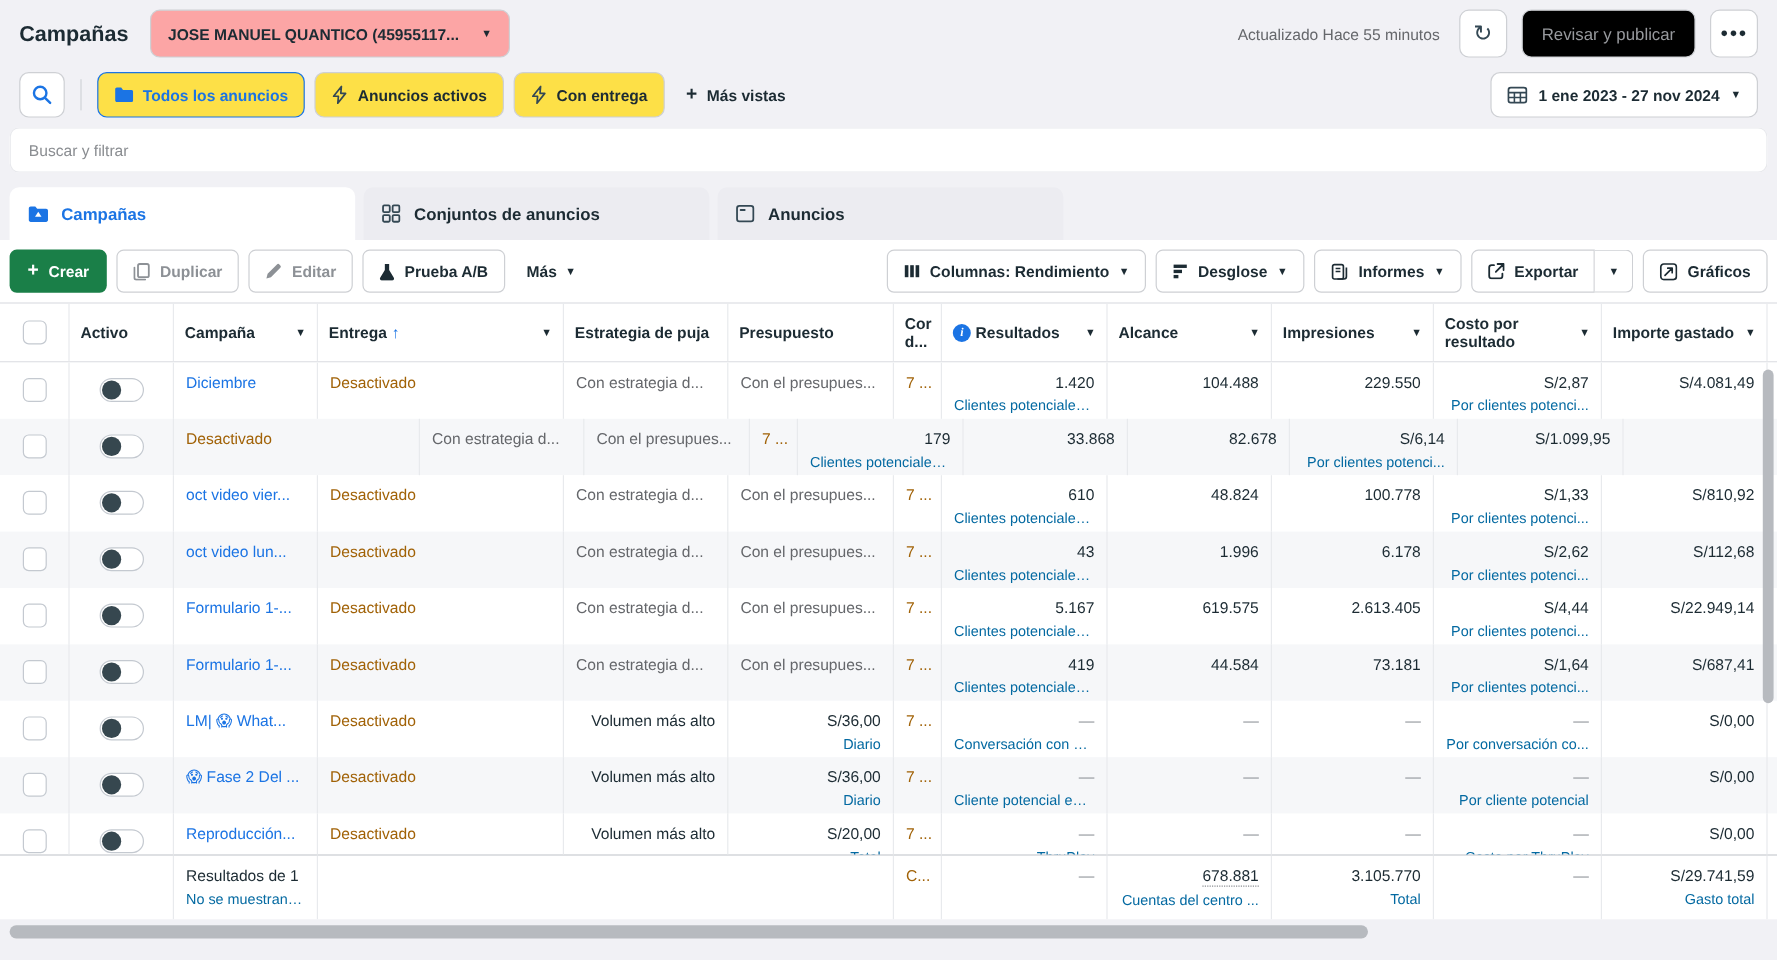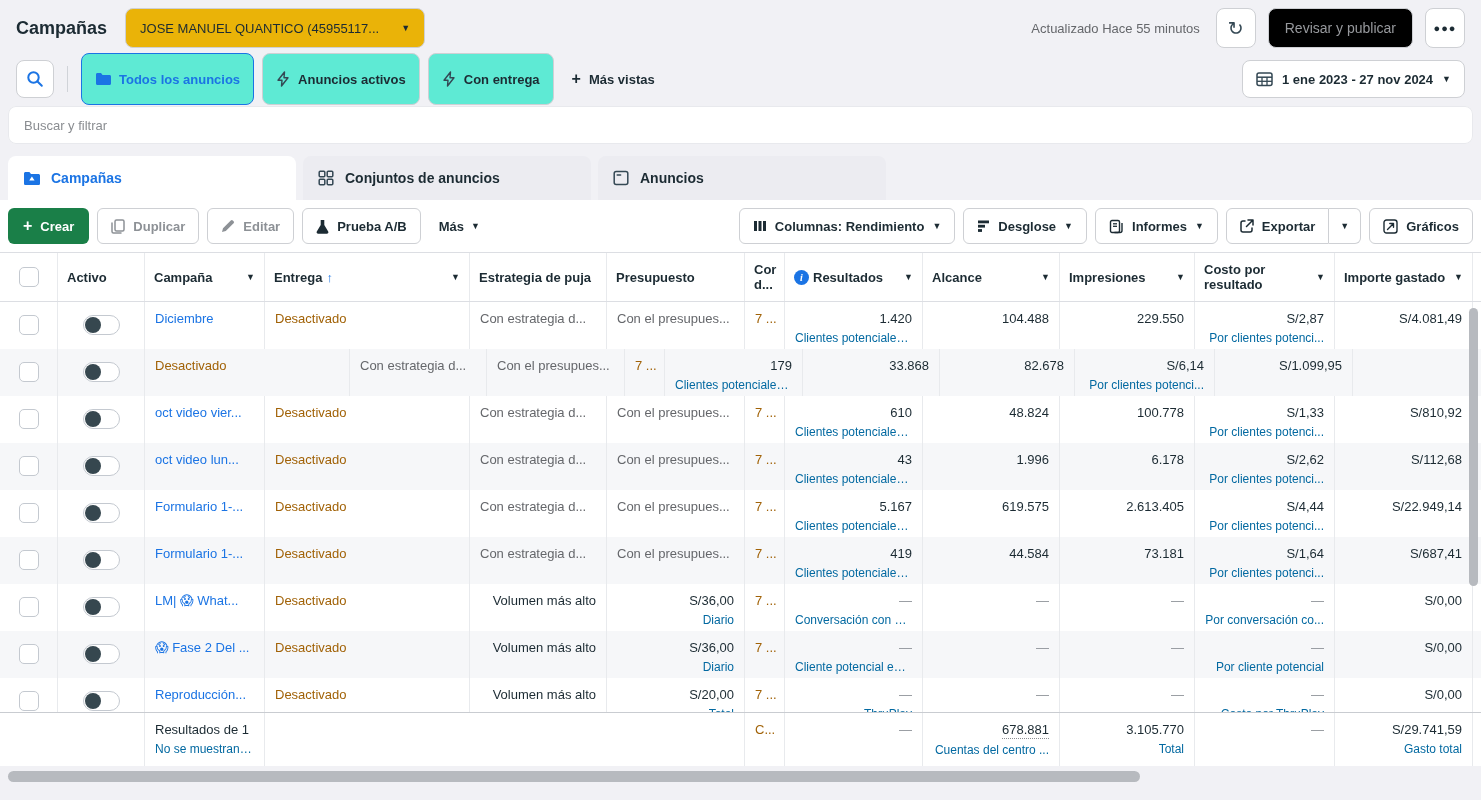--- a/index.html
+++ b/index.html
@@ -7,32 +7,32 @@
   body { font-family:"Liberation Sans","DejaVu Sans",sans-serif; background:#f1f1f5; color:#1c2b33; }
   .app { position:relative; width:1481px; height:800px; }
   .spacer { flex:1; }
   button { font-family:inherit; cursor:pointer; background:none; border:none; color:inherit; font-size:13px; }
   .caret { font-size:9px; line-height:1; color:#1c2b33; }
   svg { display:block; }
 
   
   .topbar { height:56px; display:flex; align-items:center; padding:0 16px; gap:12px; }
   .page-title { font-size:18px; font-weight:bold; margin-right:6px; }
-  .account-btn { display:flex; align-items:center; justify-content:space-between; width:300px; height:40px; background:#eab308; border:1px solid #ced0d4; border-radius:8px; padding:0 14px; font-size:13px; }
+  .account-btn { display:flex; align-items:center; justify-content:space-between; width:300px; height:40px; background:#fca5a5; border:1px solid #ced0d4; border-radius:8px; padding:0 14px; font-size:13px;font-weight:bold; }
   .updated { font-size:13px; color:#65676b; margin-right:4px; }
   .icon-btn { width:40px; height:40px; background:#fff; border:1px solid #ced0d4; border-radius:8px; display:flex; align-items:center; justify-content:center; }
   .refresh-glyph { font-size:19px; color:#344854; font-family:"DejaVu Sans",sans-serif; }
   .dots-glyph { font-size:11px; letter-spacing:1px; color:#1c2b33; font-weight:bold; }
   .review-btn { height:40px; background:#000000; border:1px solid #ced0d4; border-radius:8px; padding:0 16px; font-size:14px; color:#97999d; }
 
   
   .viewsbar { height:46px; display:flex; align-items:center; padding:0 16px; gap:8px; }
   .sq-btn { width:38px; height:38px; background:#fff; border:1px solid #ced0d4; border-radius:8px; display:flex; align-items:center; justify-content:center; color:var(--accent,#1b74e4); }
   .vdivider { width:1px; height:26px; background:#d0d3d8; margin:0 5px; }
-  .vbtn { height:52px; display:flex; align-items:center; gap:8px; padding:0 13px; background:#5eead4; border:1px solid #ced0d4; border-radius:8px; font-size:13px; font-weight:bold; color:#1c2b33; }
+  .vbtn { height:38px; display:flex; align-items:center; gap:8px; padding:0 13px; background:#fde047; border:1px solid #ced0d4; border-radius:8px; font-size:13px; font-weight:bold; color:#1c2b33; }
   .vbtn.active { border-color:var(--accent,#1b74e4); color:var(--accent,#1b74e4); }
   .ghost-btn { display:flex; align-items:center; gap:8px; font-size:13px; font-weight:bold; padding:0 10px; color:#1c2b33; }
   .plus { font-size:16px; font-weight:bold; line-height:1; }
   .date-btn { height:38px; display:flex; align-items:center; gap:9px; padding:0 13px; background:#fff; border:1px solid #ced0d4; border-radius:8px; font-size:13px; font-weight:bold; color:#1c2b33; }
 
   
   .searchbar { margin:4px 8px 0; height:38px; background:#fff; border-radius:8px; display:flex; align-items:center; padding:0 16px; box-shadow:0 0 0 1px #e8e9ed inset; }
   .searchbar input { border:none; outline:none; width:100%; font-size:13px; font-family:inherit; background:transparent; color:#404040; }
   .searchbar input::placeholder { color:#8a8d91; }
 

